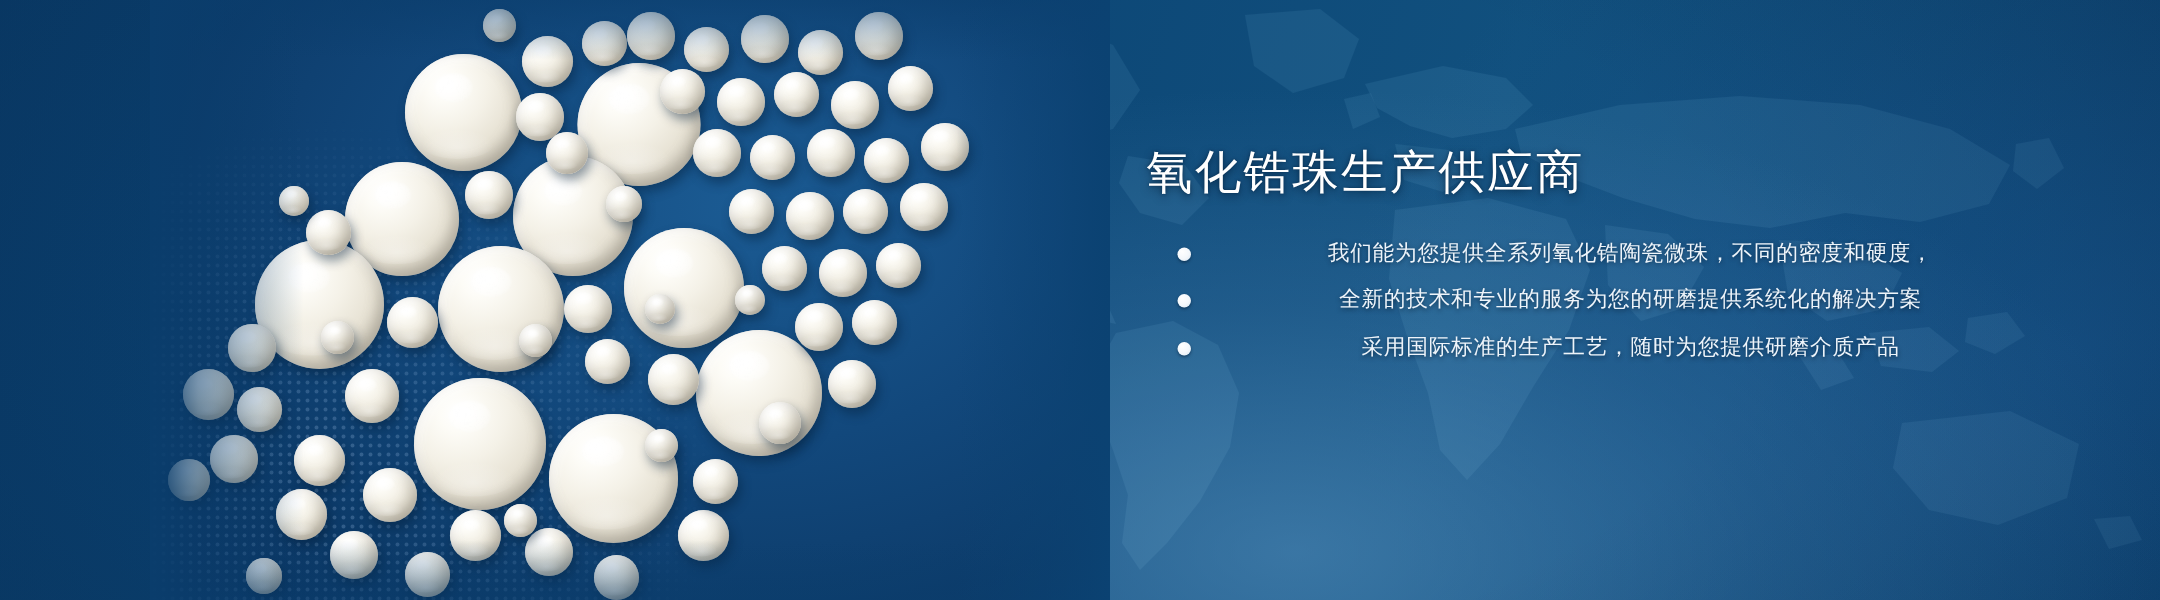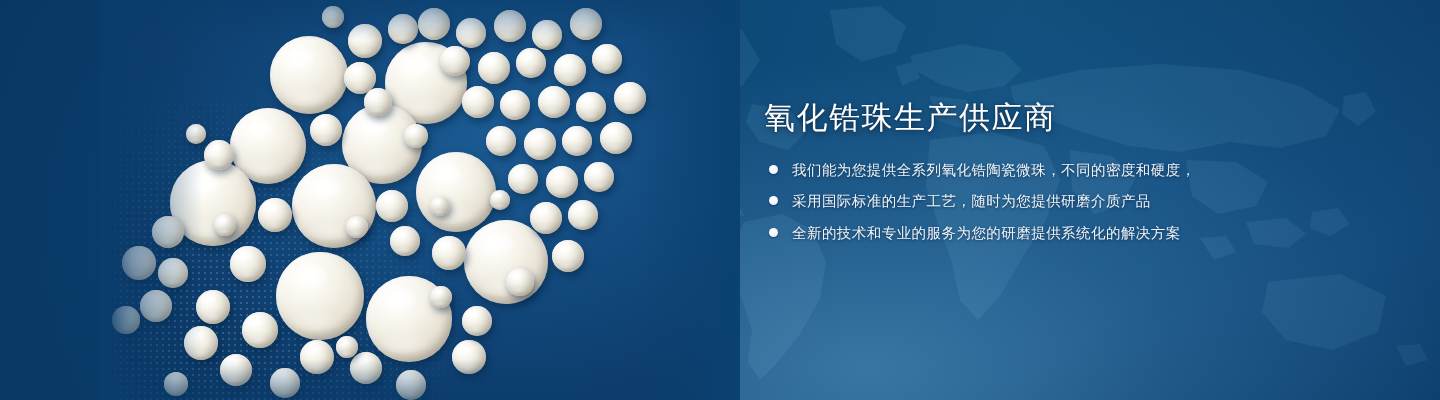--- a/index.html
+++ b/index.html
@@ -1,19 +1,19 @@
 <!DOCTYPE html>
 <html><head>
 <meta charset="utf-8">
 <style>
   html,body{margin:0;padding:0;background:#0a3c6b;}
   *{box-sizing:border-box;}
   .banner{
     position:relative;width:1440px;height:400px;overflow:hidden;
-    font-family:Liberation Sans, sans-serif;
+    font-family:Liberation Mono, monospace;
     background:#b91c1c;
   }
   
   .bg-base{
     position:absolute;inset:0;
     background:
       radial-gradient(ellipse 820px 430px at 60% 92%, rgba(92,150,196,.55) 0%, rgba(70,126,176,.30) 38%, rgba(40,90,140,0) 72%),
       radial-gradient(ellipse 700px 520px at 96% 58%, rgba(30,92,152,.55) 0%, rgba(20,72,124,0) 70%),
       linear-gradient(105deg,#0a3d6c 0%,#0b4272 22%,#0d4877 46%,#11507e 66%,#0e4875 84%,#0a3f6c 100%);
   }
@@ -72,21 +72,21 @@
     background:radial-gradient(ellipse at 50% 60%, rgba(255,255,255,.34) 0%, rgba(255,255,255,0) 72%);
   }
   
   .content{position:absolute;left:762px;top:100px;width:620px;}
   .headline{
     color:#ffffff;font-size:31px;line-height:1.18;font-weight:400;
     letter-spacing:1.5px;
     text-shadow:0 2px 6px rgba(2,24,48,.62), 0 0 2px rgba(2,24,48,.5);
     margin:0 0 22px 2px;white-space:nowrap;
   }
-  .bullets{list-style:none;margin:0;padding:0;}
+  .bullets{list-style:none;margin:16px;padding:0;text-align:center;}
   .bullet{
     position:relative;padding-left:30px;margin-bottom:9px;
     color:#eef4fa;font-size:14.5px;line-height:1.55;
     letter-spacing:.45px;
     text-shadow:0 1px 3px rgba(2,22,44,.62);
   }
   .bullet .dot{
     position:absolute;left:7px;top:6px;width:9px;height:9px;border-radius:50%;
     background:radial-gradient(circle at 34% 30%, #ffffff 0%, #f3f7fb 55%, #d8e3ee 100%);
     box-shadow:0 1px 2px rgba(2,22,44,.5);
@@ -228,22 +228,22 @@
   <div class="content">
     <h1 class="headline">氧化锆珠生产供应商</h1>
 
     <ul class="bullets">
       <li class="bullet">
         <span class="dot"></span>
         <span class="ln">我们能为您提供全系列氧化锆陶瓷微珠，不同的密度和硬度，</span>
       </li>
       <li class="bullet">
         <span class="dot"></span>
-        <span class="ln">采用国际标准的生产工艺，随时为您提供研磨介质产品</span>
+        <span class="ln">全新的技术和专业的服务为您的研磨提供系统化的解决方案</span>
       </li>
       <li class="bullet">
         <span class="dot"></span>
-        <span class="ln">全新的技术和专业的服务为您的研磨提供系统化的解决方案</span>
+        <span class="ln">采用国际标准的生产工艺，随时为您提供研磨介质产品</span>
       </li>
     </ul>
   </div>
 
 </div>
 
 </body></html>

